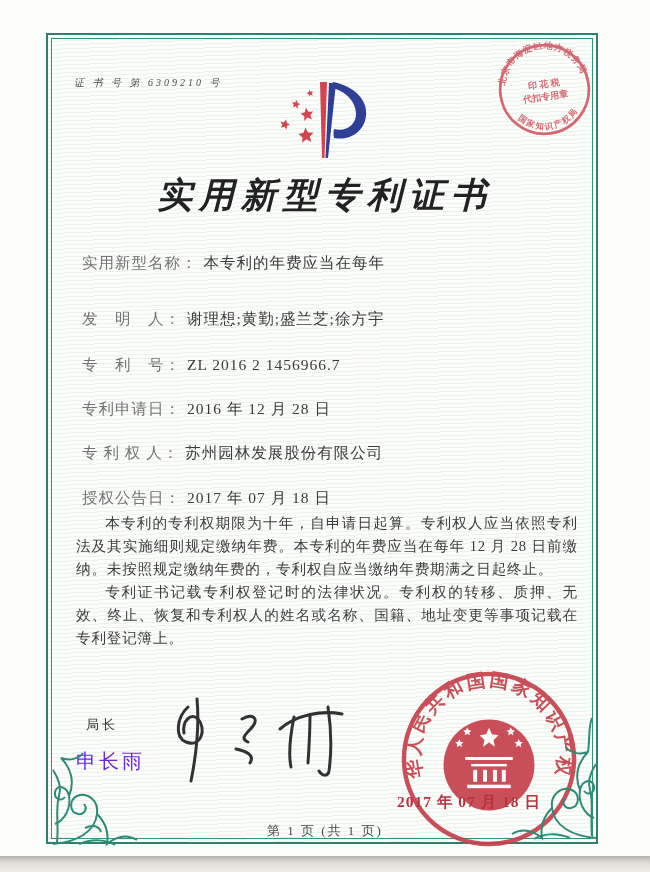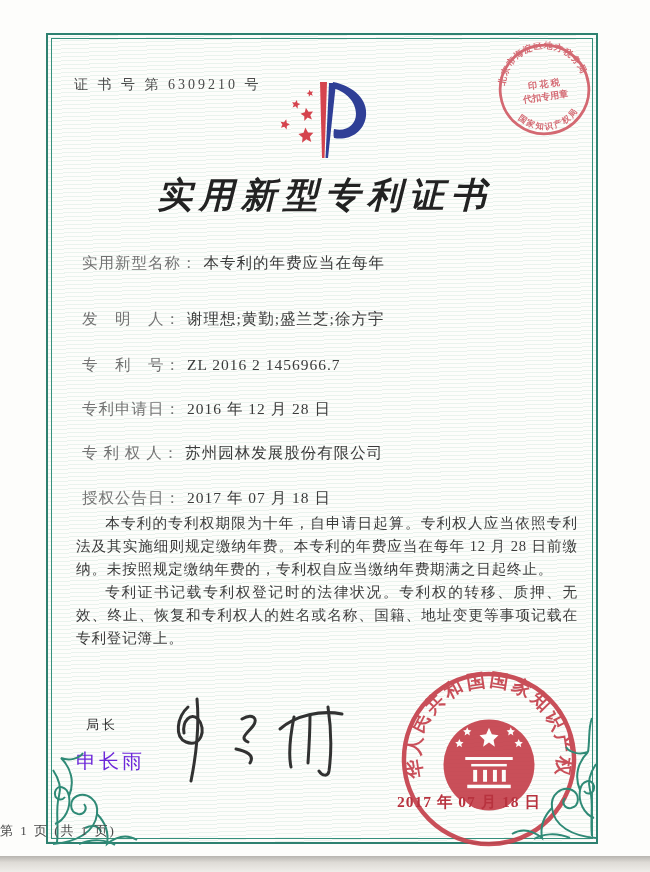--- a/index.html
+++ b/index.html
@@ -20,21 +20,21 @@
       rgba(130,190,165,.16) 0px, rgba(130,190,165,.16) 1px,
       rgba(255,255,255,0) 1px, rgba(255,255,255,0) 4px);
   }
   .border-outer{
     position:absolute;left:46px;top:33px;width:552px;height:811px;
     border:2.5px solid #2e8170;box-sizing:border-box;
   }
   .border-inner{position:absolute;inset:3px;border:1px solid #35907c;}
   .cert-no{
     position:absolute;left:74px;top:76px;
-    font-size:14px;color:#4a4a4a;letter-spacing:3px;
+    font-size:10px;color:#4a4a4a;letter-spacing:3px;font-style:italic;
   }
   .logo{position:absolute;left:276px;top:78px;}
   .tax-seal{position:absolute;left:497px;top:42px;opacity:.88;transform:rotate(-8deg);}
   .title{
     position:absolute;left:0;top:172px;width:650px;text-align:center;
     font-size:35px;font-weight:600;color:#222;letter-spacing:7px;font-style:italic;
   }
   .field{position:absolute;left:82px;font-size:15.5px;color:#3a3a3a;letter-spacing:1px;white-space:nowrap;}
   .f0{top:253px}.f1{top:309px}.f2{top:355px}.f3{top:399px}.f4{top:443px}.f5{top:488px}
   .f-label{color:#737373;}
@@ -47,21 +47,21 @@
   .paras p{margin:0;text-indent:2em;}
   .sign-title{position:absolute;left:86px;top:716px;font-size:13px;color:#2e2e2e;letter-spacing:3px;}
   .sign-name{position:absolute;left:76px;top:748px;font-size:20px;color:#6d28d9;letter-spacing:3px;}
   .signature{position:absolute;left:158px;top:693px;}
   .office-seal{position:absolute;left:400px;top:670px;opacity:.92;}
   .issue-date{
     position:absolute;left:397px;top:792px;width:180px;
     font-size:15.5px;color:#b8323e;letter-spacing:1px;font-weight:600;white-space:nowrap;
   }
   .footer{
-    position:absolute;left:0;top:822px;width:650px;
+    position:absolute;left:0;top:822px;width:650px;text-align:center;
     font-size:13px;color:#4a4a4a;letter-spacing:2px;
   }
   .orn{position:absolute;}
   .orn-left{left:49px;top:752px;}
   .orn-right{left:508px;top:716px;transform:scaleX(-1);}
   .bottom-shadow{
     position:absolute;left:0;top:856px;width:650px;height:16px;
     background:linear-gradient(180deg,#b7b4af 0%,#dedbd6 40%,#efede9 100%);
   }
 </style>

